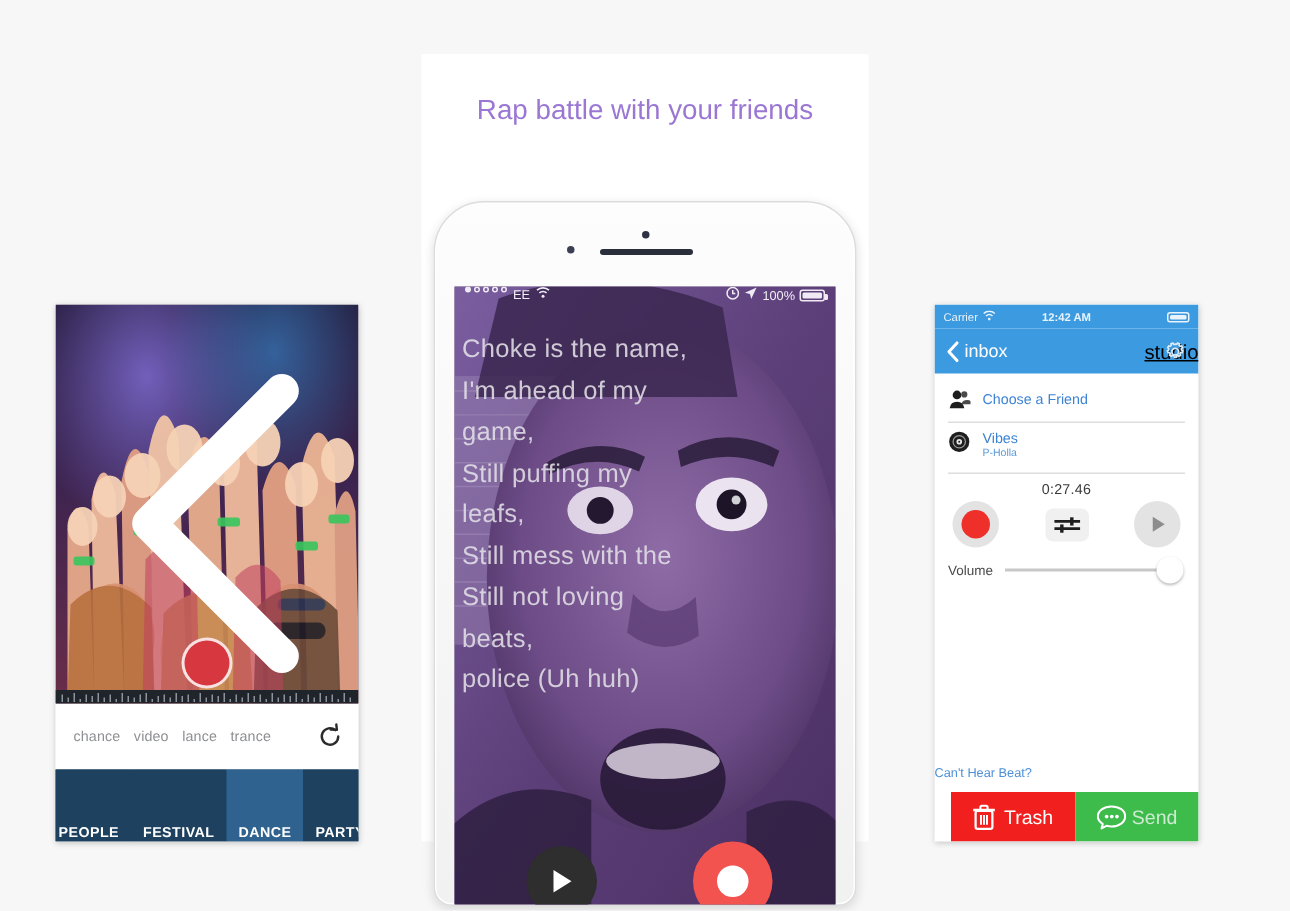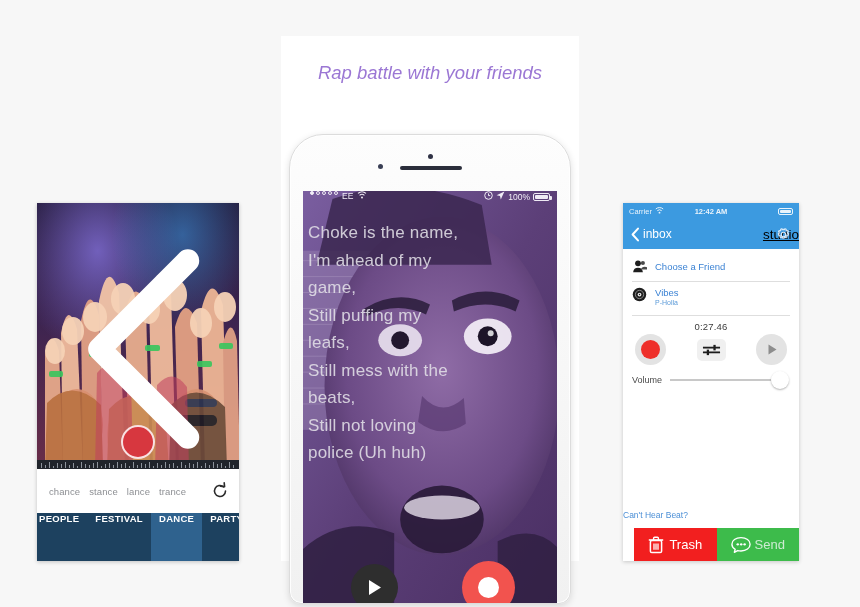--- a/index.html
+++ b/index.html
@@ -44,35 +44,35 @@
   }
   .rhyme-bar {
     height: 44px; background: #fff; display: flex; align-items: center;
     padding: 0 10px 0 12px; gap: 9px;
   }
   .rhyme-word { font-size: 9.5px; color: #8d8f93; letter-spacing: .1px; }
   .refresh-icon { margin-left: auto; width: 18px; height: 18px; }
   .refresh-icon svg { display: block; }
   .tab-bar { display: flex; height: 48px; background: #1d415f; }
   .tab {
-    flex: 0 0 auto; display: flex; align-items: flex-start; justify-content: center;
+    flex: 0 0 auto; display: flex; align-items: flex-end; justify-content: center;
     font-size: 9.5px; font-weight: bold; color: #ffffff;
     letter-spacing: .3px; padding: 0 8px; background: #1d415f;
     white-space: nowrap;
   }
   .tab.active { background: #2f628e; }
 
   
   .center-card {
     position: absolute; left: 281px; top: 36px;
     width: 298px; height: 525px; background: #ffffff;
   }
   .headline {
     padding-top: 24px; text-align: center;
-    font-size: 18.5px; line-height: 26px; color: #9b77d4; font-style: italic;
+    font-size: 18.5px; line-height: 26px; color: #9b77d4;
   }
   .phone {
     position: absolute; left: 8px; top: 98px;
     width: 282px; height: 470px;
     background: linear-gradient(180deg,#fdfdfd 0%,#f1f1f1 100%);
     border-radius: 34px 34px 12px 12px;
     border: 1px solid #dcdcdc;
     box-shadow: 0 2px 7px rgba(0,0,0,.13), inset 0 0 0 1px rgba(255,255,255,.9);
   }
   .phone-sensor { position: absolute; left: 88px; top: 29px; width: 5px; height: 5px; border-radius: 50%; background: #3a3f55; }
@@ -285,21 +285,21 @@
           <i style="left:180px;height:4px"></i>
         <i style="left:184px;height:5px"></i>
           <i style="left:188px;height:2px"></i>
           <i style="left:192px;height:6px"></i>
         <i style="left:196px;height:3px"></i>
       </div>
     </div>
 
     <div class="rhyme-bar">
       <span class="rhyme-word">chance</span>
-      <span class="rhyme-word">stance</span>
+      <span class="rhyme-word">video</span>
       <span class="rhyme-word">lance</span>
       <span class="rhyme-word">trance</span>
       <span class="refresh-icon">
         <svg width="18" height="18" viewBox="0 0 18 18" aria-hidden="true">
           <path d="M14.5 9a5.5 5.5 0 1 1-1.9-4.2" fill="none" stroke="#2b2b2b" stroke-width="1.6" stroke-linecap="round"></path>
           <polyline points="9.4,4.3 13.6,4.6 13.2,0.9" fill="none" stroke="#2b2b2b" stroke-width="1.6" stroke-linecap="round" stroke-linejoin="round"></polyline>
         </svg>
       </span>
     </div>
 
@@ -409,22 +409,22 @@
           </span>
         </div>
 
         <div class="lyrics">
           <div>Choke is the name,</div>
           <div>I'm ahead of my</div>
           <div>game,</div>
           <div>Still puffing my</div>
           <div>leafs,</div>
           <div>Still mess with the</div>
+          <div>Still not loving</div>
           <div>beats,</div>
-          <div>Still not loving</div>
           <div>police (Uh huh)</div>
         </div>
 
         <div class="play-btn-phone">
           <svg width="17" height="19" viewBox="0 0 17 19" aria-hidden="true">
             <polygon points="3,2 15,9.5 3,17" fill="#ffffff"></polygon>
           </svg>
         </div>
         <div class="rec-btn-phone">
             <span></span>

